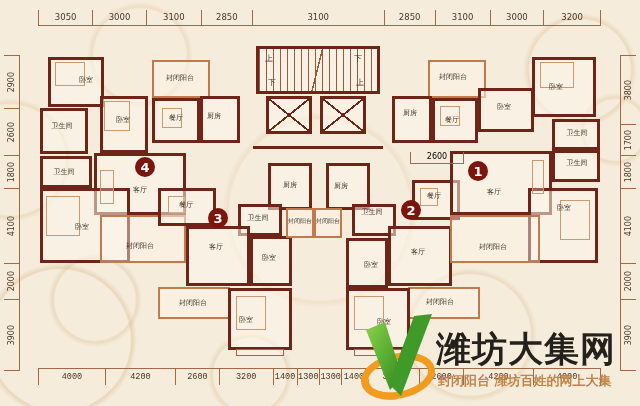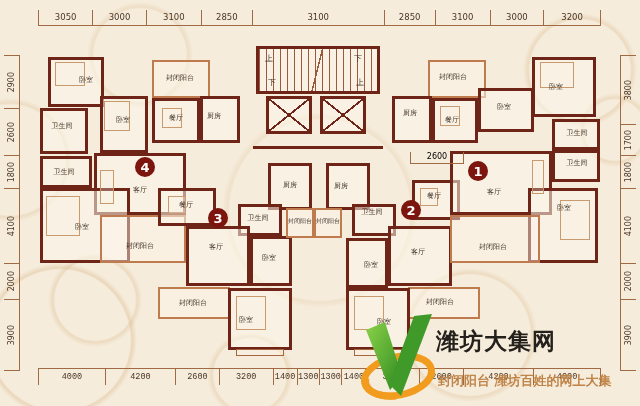--- a/index.html
+++ b/index.html
@@ -45,21 +45,21 @@
   .dim-bottom .seg{border-left:1px solid #a06a45;border-top:1px solid #a06a45;font-size:8.5px;text-align:center;line-height:16px;min-width:0;overflow:visible;}
   .dim-left{position:absolute;left:4px;top:55px;width:16px;height:315px;display:flex;flex-direction:column;border-bottom:1px solid #a06a45;}
   .dim-left .seg{border-top:1px solid #a06a45;border-right:1px solid #a06a45;display:flex;align-items:center;justify-content:center;min-height:0;}
   .dim-right{position:absolute;left:620px;top:55px;width:16px;height:315px;display:flex;flex-direction:column;border-bottom:1px solid #a06a45;}
   .dim-right .seg{border-top:1px solid #a06a45;border-left:1px solid #a06a45;display:flex;align-items:center;justify-content:center;min-height:0;}
   .vtext{writing-mode:vertical-rl;transform:rotate(180deg);font-size:8px;color:#4a3526;}
   .dim-int{position:absolute;left:410px;top:152px;width:52px;height:11px;border-bottom:1px solid #a06a45;
            border-left:1px solid #a06a45;border-right:1px solid #a06a45;font-size:8px;text-align:center;line-height:10px;z-index:12;}
   
   .wm{position:absolute;left:352px;top:310px;width:288px;height:96px;z-index:50;}
-  .wm-title{position:absolute;left:84px;top:16px;font-size:23px;font-weight:bold;color:#24201b;letter-spacing:1px;white-space:nowrap;}
+  .wm-title{position:absolute;left:84px;top:16px;font-size:35px;font-weight:bold;color:#24201b;letter-spacing:1px;white-space:nowrap;}
   .wm-tag{position:absolute;left:86px;top:62px;font-size:13px;font-weight:bold;color:#c08448;white-space:nowrap;}
   .wm-logo{position:absolute;left:8px;top:4px;width:76px;height:88px;}
 </style>
 </head>
 <body>
 
 <div class="stage">
 
   <div class="dim dim-top">
     <div class="seg" style="flex:3050 0 0">3050</div>

